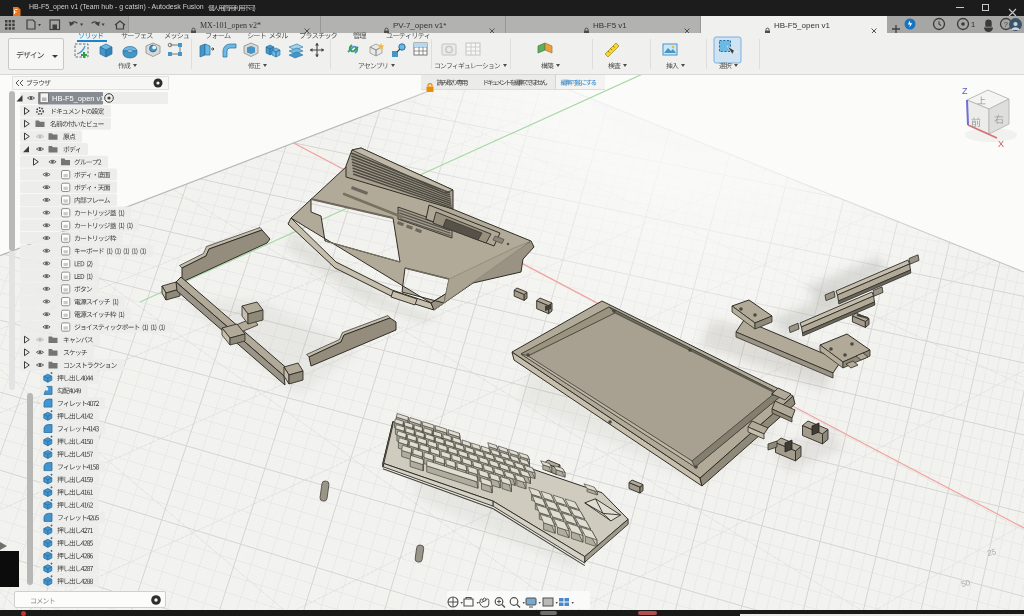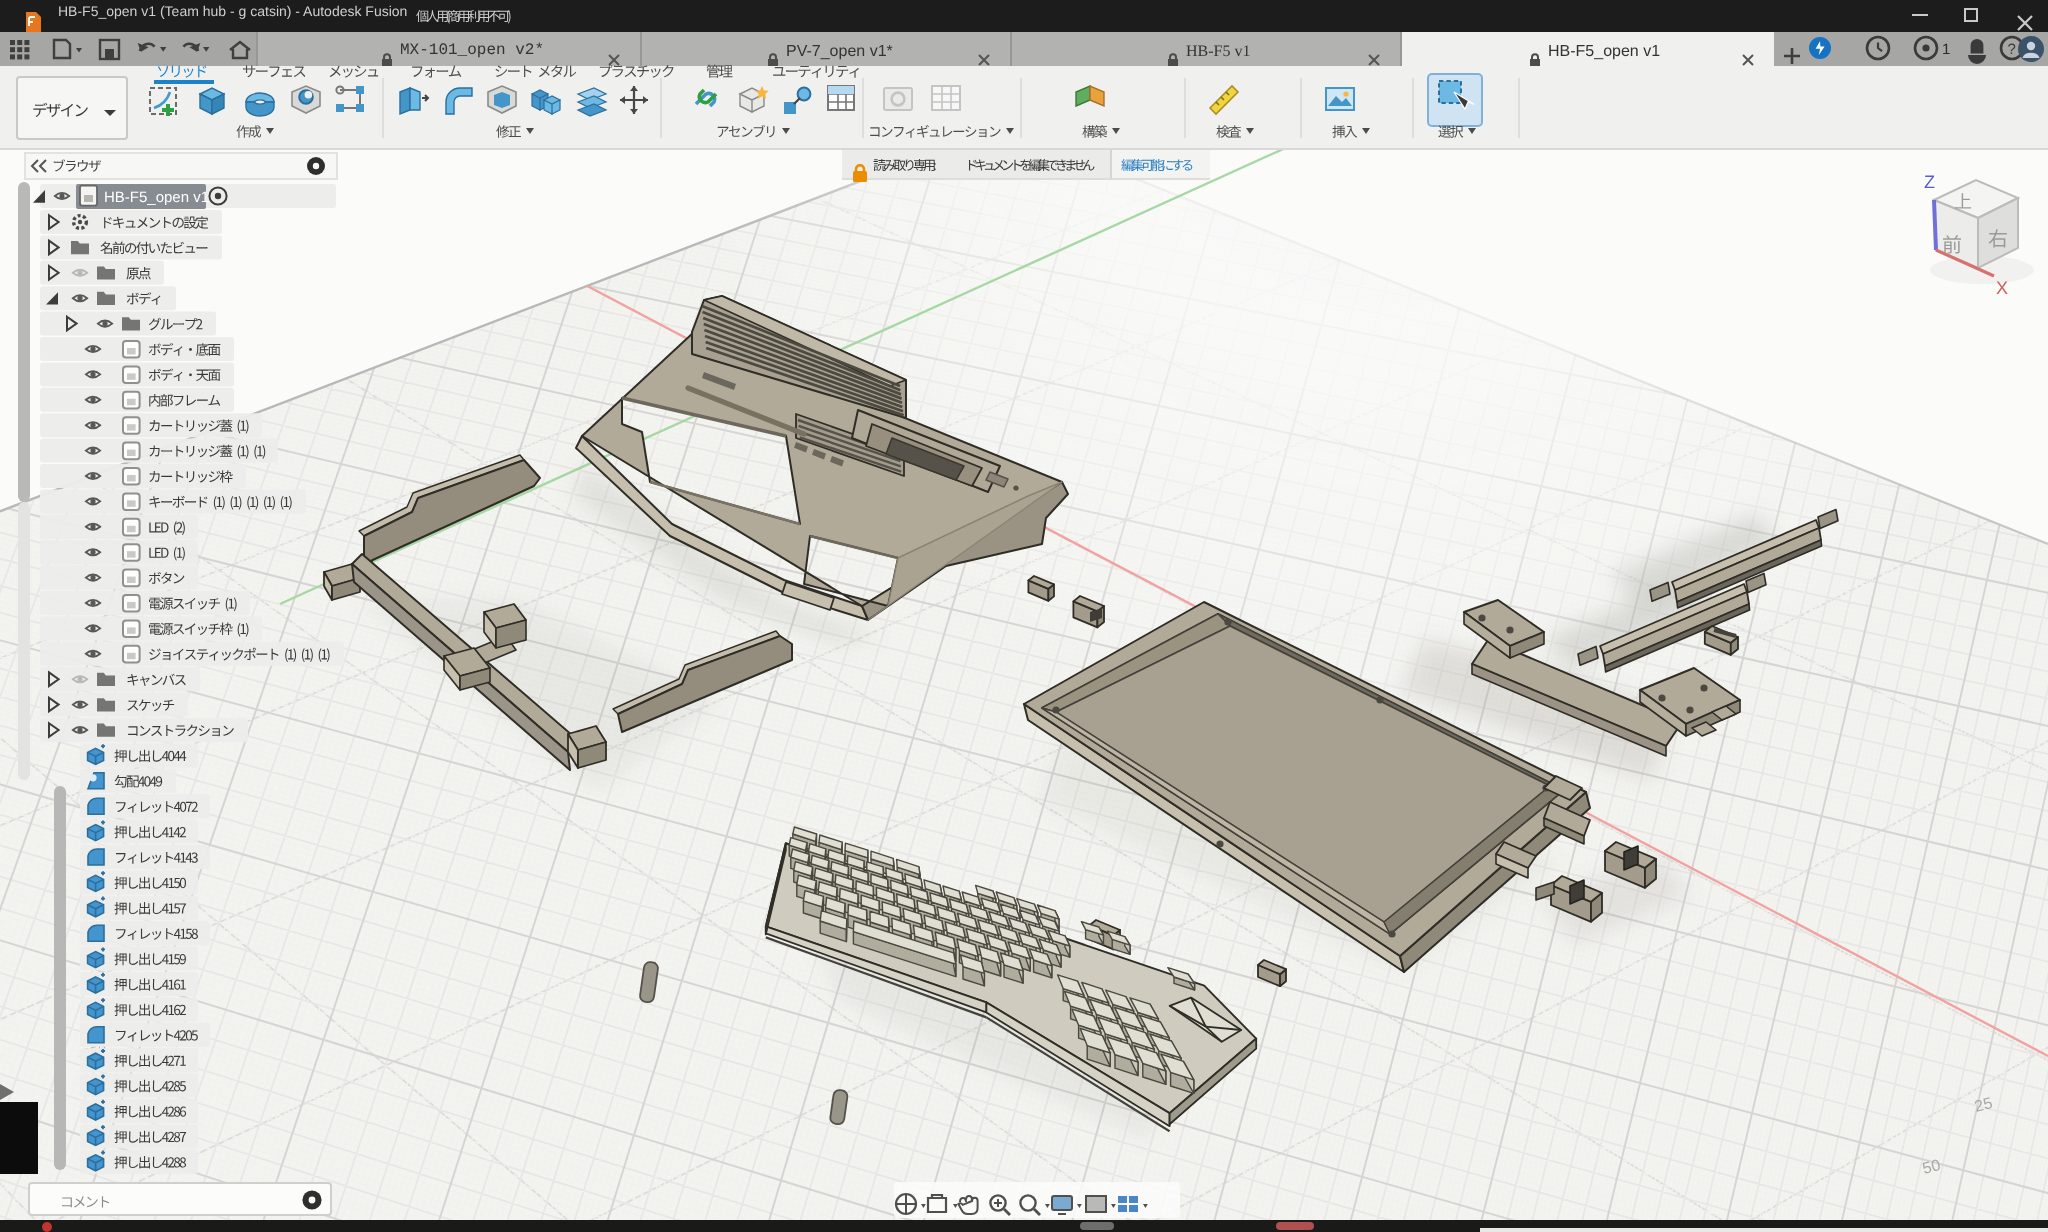--- a/index.html
+++ b/index.html
@@ -500,39 +500,39 @@
       <path d="M99 9.5 a4.2 4.2 0 0 0 -7.3 -2.2" stroke="#3f3f3f" stroke-width="1.3" fill="none"></path>
       <path d="M100.2 5.5 l-1.7 4.4 -3.8-2.3 z" fill="#3f3f3f"></path>
       <path d="M101.5 7.5 l3.2 0 -1.6 2.4 z" fill="#3f3f3f"></path>
       <path d="M115 9 L120 5 L125 9 M116.5 8.5 V13 H123.5 V8.5" stroke="#3f3f3f" stroke-width="1.2" fill="none"></path>
     </svg></div>
 <div style="position:absolute;left:128px;top:16px;width:192px;height:17px;background:#b2b2b1;border-left:1px solid #979796"></div>
 <div style="position:absolute;left:190px;top:21px;width:7px;height:8px"><svg width="7" height="8">
       <rect x="1" y="3.5" width="5" height="4" fill="#4c4c4c"></rect>
       <path d="M2 3.5 V2.6 a1.5 1.5 0 0 1 3 0 V3.5" stroke="#4c4c4c" fill="none"></path>
     </svg></div>
-<div style="position:absolute;left:200px;top:20.5px;width:94px;height:11px;font-size:8px;font-family:Liberation Mono, monospace;color:#333;white-space:nowrap">MX-101_open v2*</div>
+<div style="position:absolute;left:200px;top:20.5px;width:94px;height:11px;font-size:8px;font-family:Liberation Serif, serif;color:#333;white-space:nowrap">MX-101_open v2*</div>
 <div style="position:absolute;left:303px;top:21px;width:8px;height:8px"><svg width="8" height="8">
       <path d="M1.5 1.5 L6.5 6.5 M6.5 1.5 L1.5 6.5" stroke="#555" stroke-width="1"></path>
     </svg></div>
 <div style="position:absolute;left:320px;top:16px;width:185px;height:17px;background:#b2b2b1;border-left:1px solid #979796"></div>
 <div style="position:absolute;left:383px;top:21px;width:7px;height:8px"><svg width="7" height="8">
       <rect x="1" y="3.5" width="5" height="4" fill="#4c4c4c"></rect>
       <path d="M2 3.5 V2.6 a1.5 1.5 0 0 1 3 0 V3.5" stroke="#4c4c4c" fill="none"></path>
     </svg></div>
 <div style="position:absolute;left:393px;top:20.5px;width:86px;height:11px;font-size:8px;font-family:Liberation Sans,sans-serif;color:#333;white-space:nowrap">PV-7_open v1*</div>
 <div style="position:absolute;left:488px;top:21px;width:8px;height:8px"><svg width="8" height="8">
       <path d="M1.5 1.5 L6.5 6.5 M6.5 1.5 L1.5 6.5" stroke="#555" stroke-width="1"></path>
     </svg></div>
 <div style="position:absolute;left:505px;top:16px;width:195px;height:17px;background:#b2b2b1;border-left:1px solid #979796"></div>
 <div style="position:absolute;left:583px;top:21px;width:7px;height:8px"><svg width="7" height="8">
       <rect x="1" y="3.5" width="5" height="4" fill="#4c4c4c"></rect>
       <path d="M2 3.5 V2.6 a1.5 1.5 0 0 1 3 0 V3.5" stroke="#4c4c4c" fill="none"></path>
     </svg></div>
-<div style="position:absolute;left:593px;top:20.5px;width:64px;height:11px;font-size:8px;font-family:Liberation Serif, serif;color:#333;white-space:nowrap">HB-F5 v1</div>
+<div style="position:absolute;left:593px;top:20.5px;width:64px;height:11px;font-size:8px;font-family:Liberation Sans, sans-serif;color:#333;white-space:nowrap">HB-F5 v1</div>
 <div style="position:absolute;left:683px;top:21px;width:8px;height:8px"><svg width="8" height="8">
       <path d="M1.5 1.5 L6.5 6.5 M6.5 1.5 L1.5 6.5" stroke="#555" stroke-width="1"></path>
     </svg></div>
 <div style="position:absolute;left:700px;top:16px;width:187px;height:17px;background:#f0f0ef;border-left:1px solid #979796"></div>
 <div style="position:absolute;left:764px;top:21px;width:7px;height:8px"><svg width="7" height="8">
       <rect x="1" y="3.5" width="5" height="4" fill="#4c4c4c"></rect>
       <path d="M2 3.5 V2.6 a1.5 1.5 0 0 1 3 0 V3.5" stroke="#4c4c4c" fill="none"></path>
     </svg></div>
 <div style="position:absolute;left:774px;top:20.5px;width:86px;height:11px;font-size:8px;font-family:Liberation Sans,sans-serif;color:#333;white-space:nowrap">HB-F5_open v1</div>
 <div style="position:absolute;left:870px;top:21px;width:8px;height:8px"><svg width="8" height="8">

